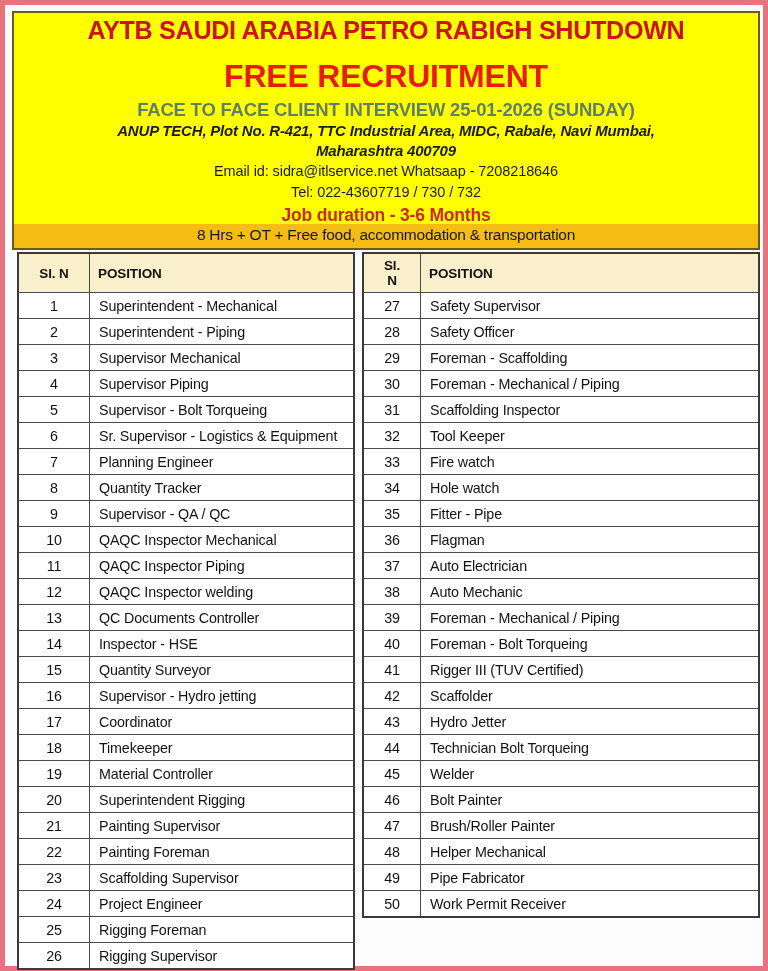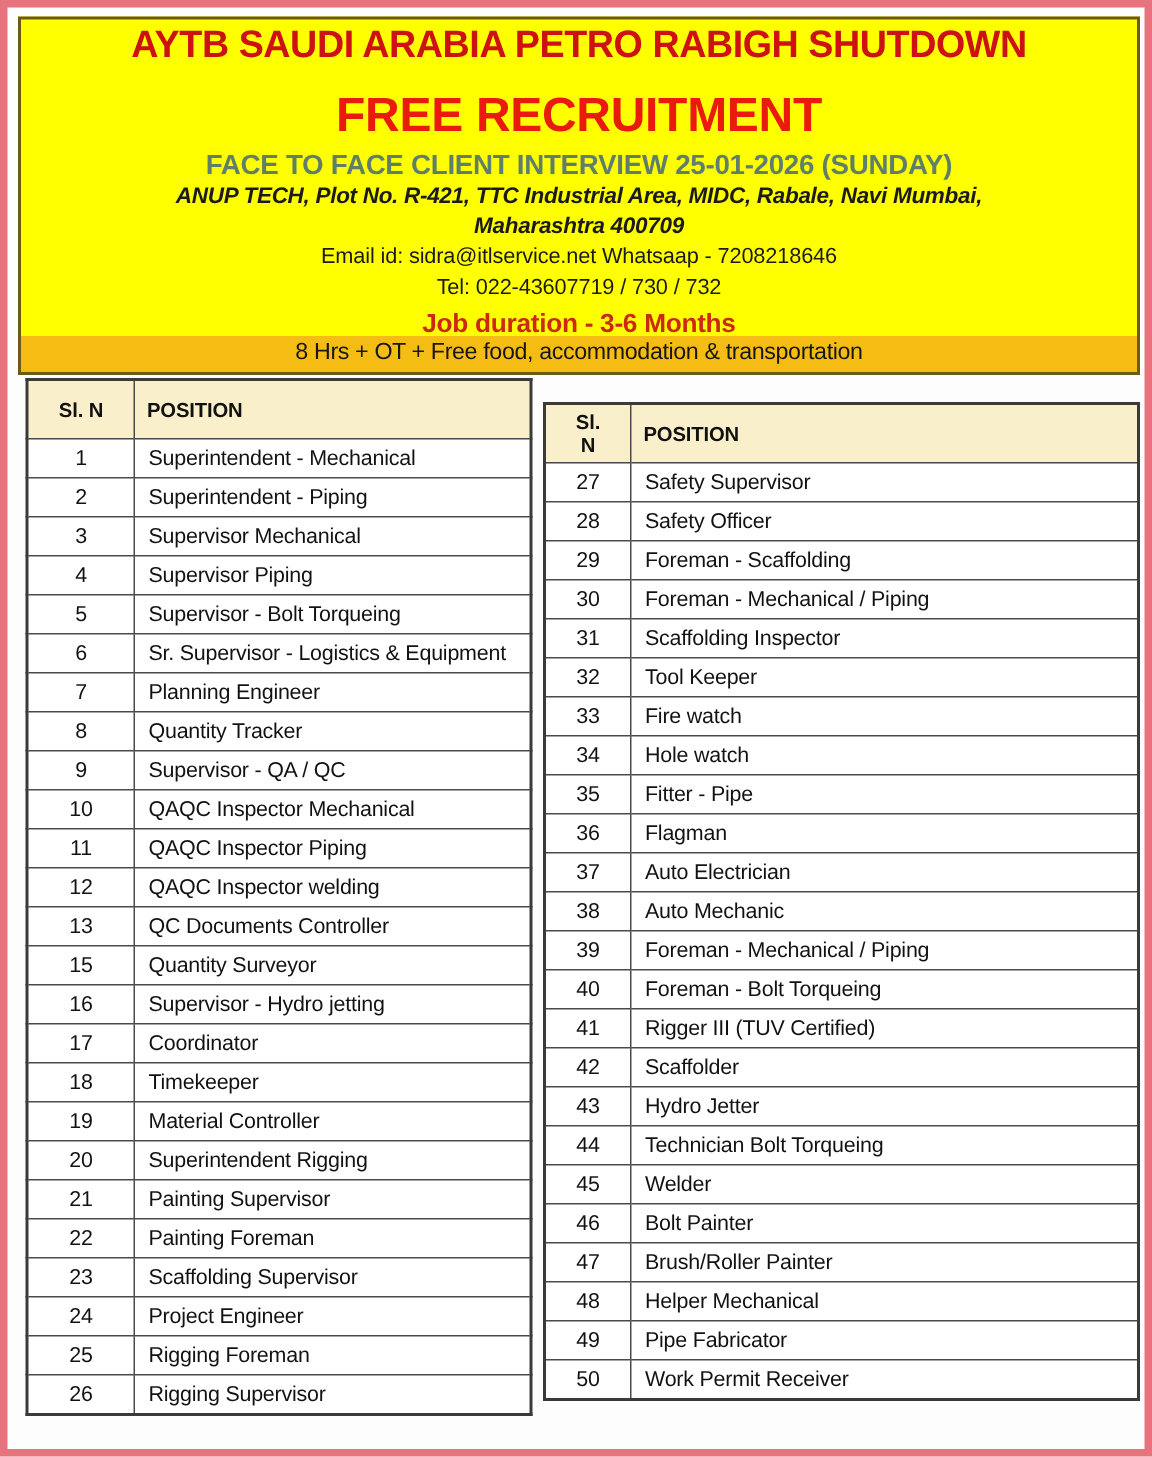--- a/index.html
+++ b/index.html
@@ -124,21 +124,21 @@
 
   .col-left {
     position: absolute;
     left: 12px;
     top: 0;
     width: 338px;
   }
   .col-right {
     position: absolute;
     left: 357px;
-    top: 16px;
+    top: 0;
     width: 398px;
   }
 
   table.pos-table {
     border-collapse: collapse;
     width: 100%;
     background: #ffffff;
     table-layout: fixed;
     border: 2px solid #3a3a3a;
   }
@@ -267,20 +267,24 @@
               <td class="c-num">11</td>
               <td class="c-pos">QAQC Inspector Piping</td>
             </tr>
             <tr>
               <td class="c-num">12</td>
               <td class="c-pos">QAQC Inspector welding</td>
             </tr>
             <tr>
               <td class="c-num">13</td>
               <td class="c-pos">QC Documents Controller</td>
+            </tr>
+            <tr>
+              <td class="c-num">14</td>
+              <td class="c-pos">Inspector - HSE</td>
             </tr>
             <tr>
               <td class="c-num">15</td>
               <td class="c-pos">Quantity Surveyor</td>
             </tr>
             <tr>
               <td class="c-num">16</td>
               <td class="c-pos">Supervisor - Hydro jetting</td>
             </tr>
             <tr>

